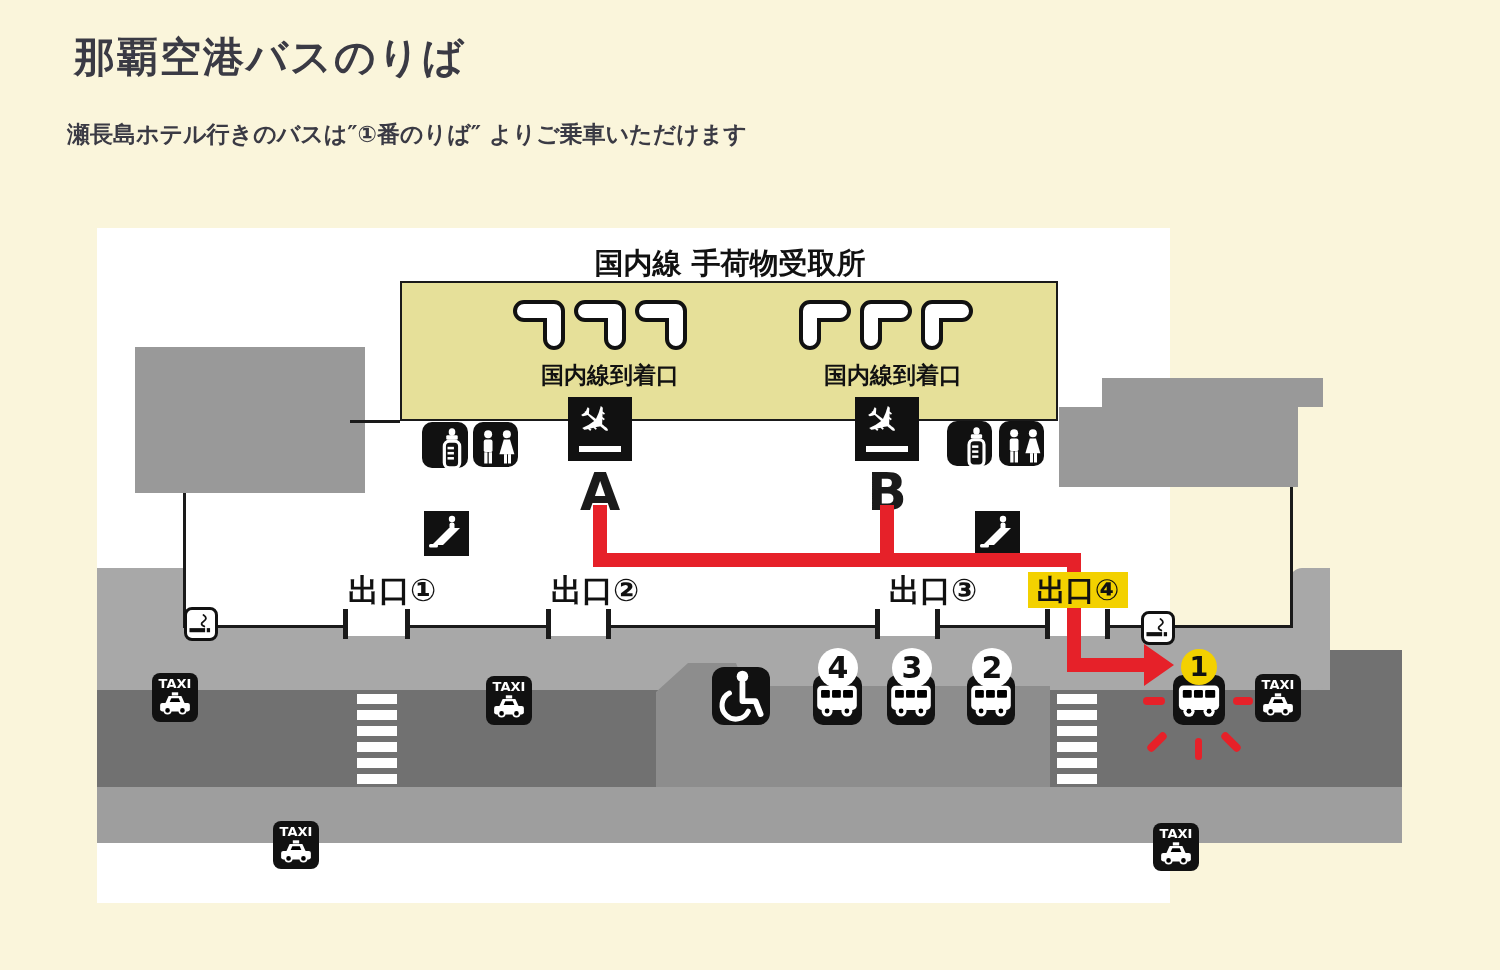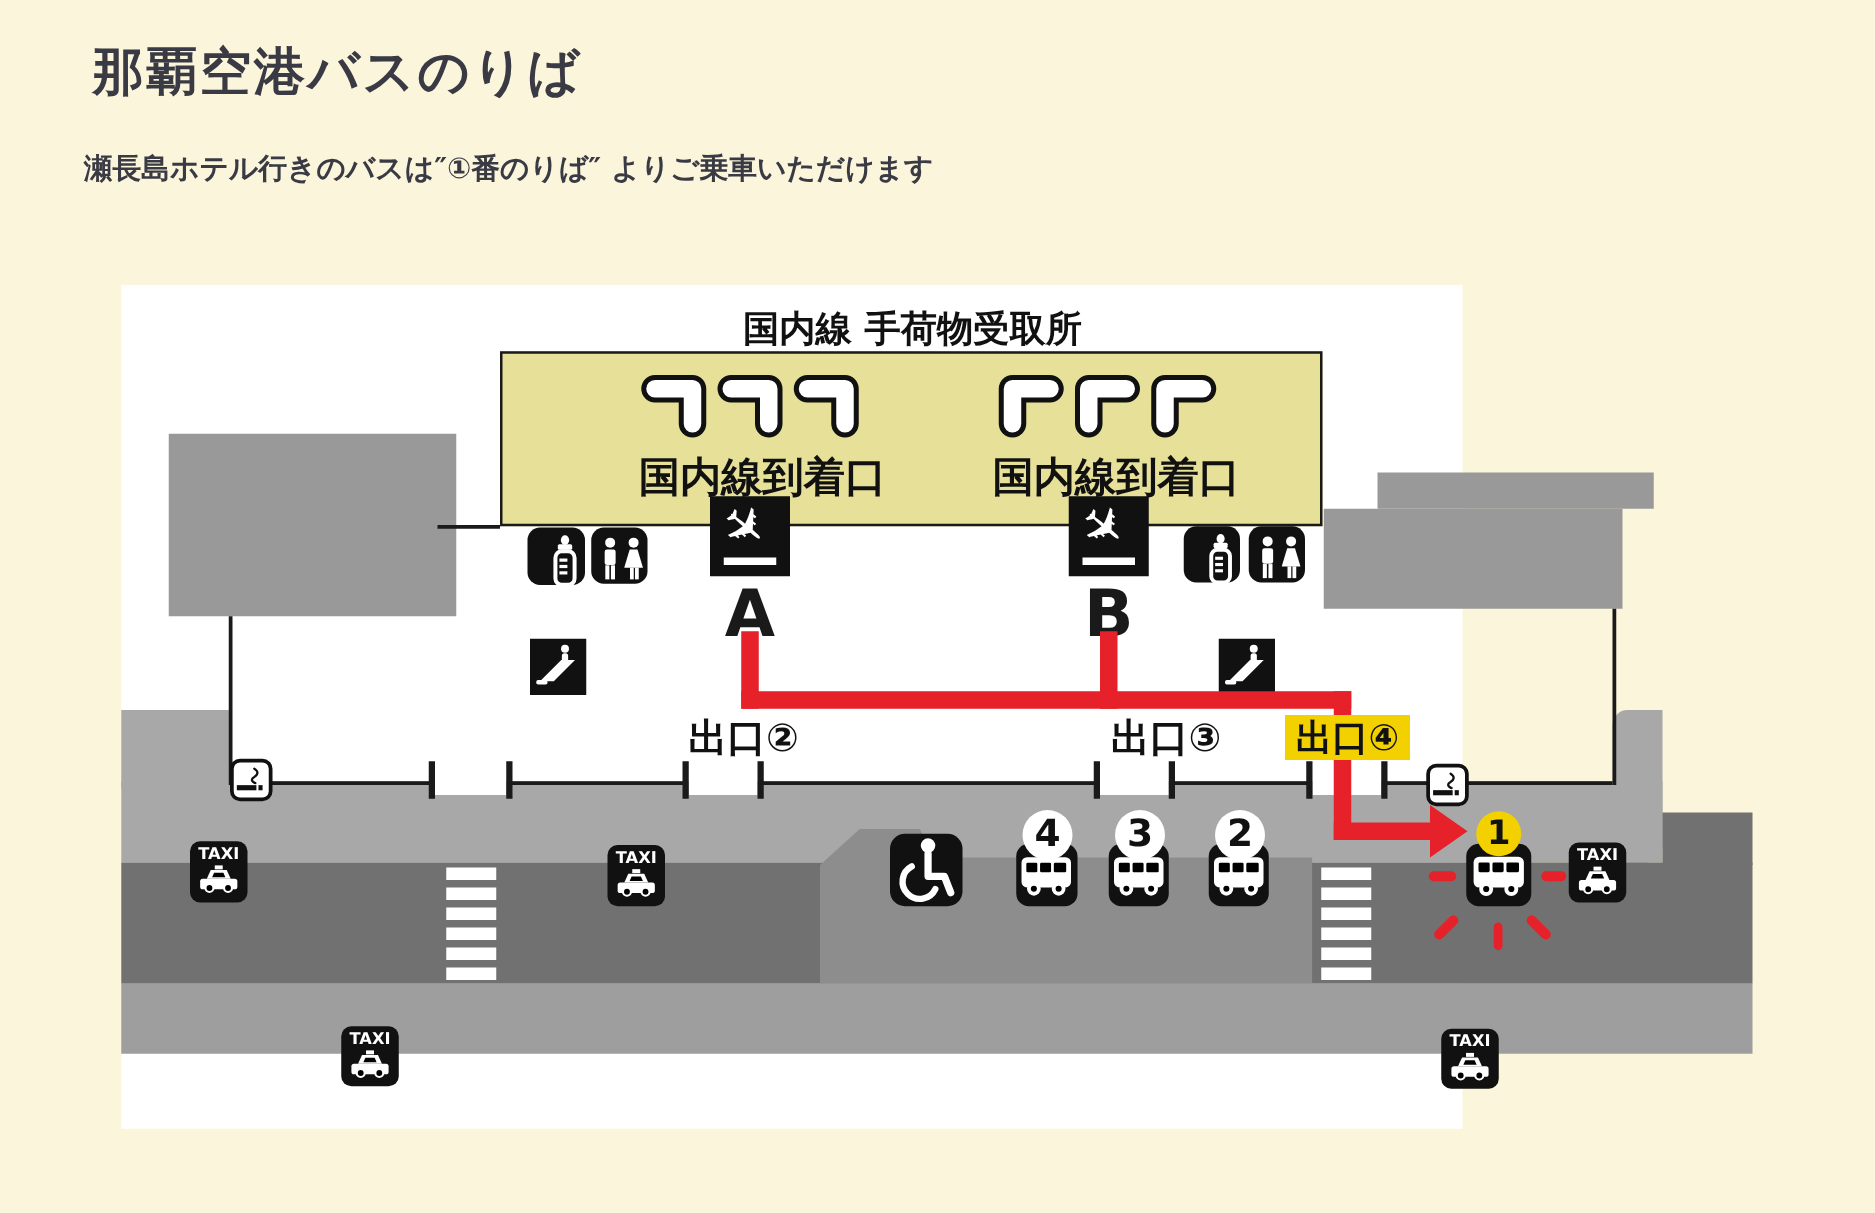--- a/index.html
+++ b/index.html
@@ -25,21 +25,21 @@
   .farwalk{background:#9e9e9e;}
   .building{background:#999999;}
   .baggage{
     background:#e6e099;border:2px solid #1a1a1a;box-sizing:border-box;
   }
   .wall{background:#1a1a1a;}
   .doorgap{background:#ffffff;}
   .doortick{background:#1a1a1a;}
   .jp-label{font-weight:700;color:#111;text-align:center;white-space:nowrap;}
   .baggage-title{font-size:29px;}
-  .arrival-label{font-size:33px;width:200px;}
+  .arrival-label{font-size:23px;width:200px;}
   .gate-letter{font-size:52px;font-weight:700;width:64px;text-align:center;}
   .exit-label{font-size:31px;width:160px;}
   .exit-label-hl{
     font-size:29px;background:#f3d100;width:100px;height:36px;line-height:36px;
   }
   .blk-sq{background:#111;}
   .blk-rsq{background:#111;border-radius:10px;}
   .white-rsq{background:#fff;border:3px solid #111;border-radius:8px;box-sizing:border-box;}
   .stripe{background:#ffffff;position:absolute;left:0;width:40px;height:10px;}
   .redbar{background:#e62129;position:absolute;}
@@ -245,20 +245,21 @@
       </svg>
   </div>
 
   <div class="redbar" style="left:496px;top:277px;width:14px;height:62px;"></div>
   <div class="redbar" style="left:783px;top:277px;width:14px;height:62px;"></div>
   <div class="redbar" style="left:496px;top:325px;width:488px;height:14px;"></div>
   <div class="redbar" style="left:970px;top:325px;width:14px;height:119px;"></div>
   <div class="redbar" style="left:970px;top:430px;width:77px;height:14px;"></div>
   <div class="arrowhead" style="left:1047px;top:416px;"></div>
 
+  <div class="abs jp-label exit-label" style="left:215px;top:342px;">出口①</div>
   <div class="abs jp-label exit-label" style="left:756px;top:342px;">出口③</div>
   <div class="abs jp-label exit-label" style="left:418px;top:342px;">出口②</div>
   <div class="abs jp-label exit-label-hl" style="left:931px;top:344px;">出口④</div>
 
   <div class="abs blk-rsq" style="left:615px;top:439px;width:58px;height:58px;border-radius:12px;">
     <svg width="58" height="58" viewBox="0 0 40 40">
         <circle cx="21" cy="6.5" r="4" fill="#fff"></circle>
         <path d="M21 11 L21 23.5 L30 23.5 L33.5 32.5" fill="none" stroke="#fff" stroke-width="4" stroke-linecap="round" stroke-linejoin="round"></path>
         <path d="M12 18 a9.5 9.5 0 1 0 13 12.5" fill="none" stroke="#fff" stroke-width="3.5" stroke-linecap="round"></path>
       </svg>

